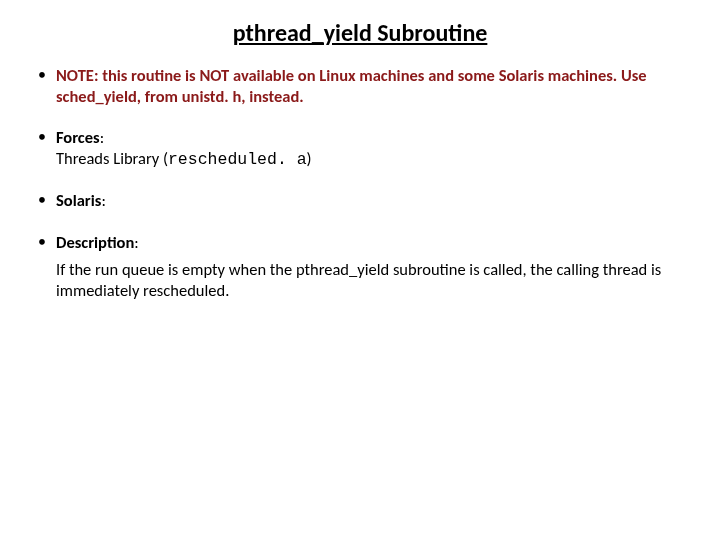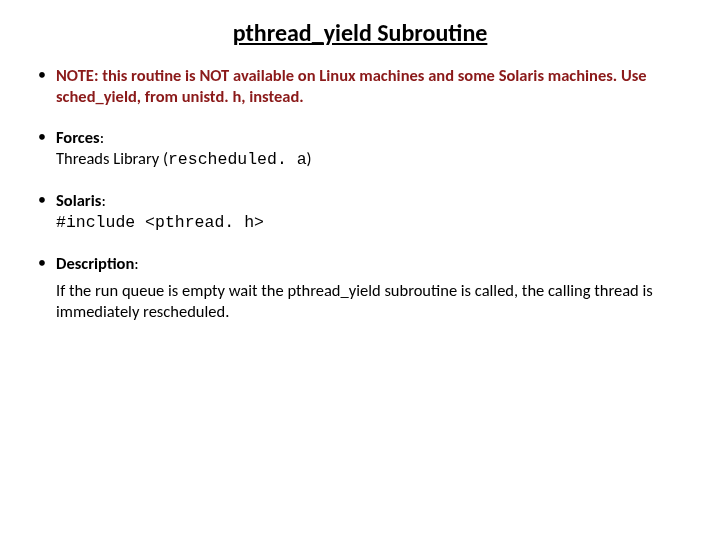--- a/index.html
+++ b/index.html
@@ -56,21 +56,20 @@
 
   <li>
     <span class="label">Forces</span><span>:</span>
     <span class="body">
       <span class="inline">Threads Library (</span><span class="mono inline">rescheduled. a</span><span class="inline">)</span>
     </span>
   </li>
 
   <li>
     <span class="label">Solaris</span><span>:</span>
-    <span class="body mono">#include &lt;pthread. h&gt;</span>
   </li>
 
   <li>
     <span class="label">Description</span><span>:</span>
-    <span class="body desc-para">If the run queue is empty wait the pthread_yield subroutine is called, the calling thread is immediately rescheduled.</span>
+    <span class="body desc-para">If the run queue is empty when the pthread_yield subroutine is called, the calling thread is immediately rescheduled.</span>
   </li>
 
 </ul>
 
 </body></html>

